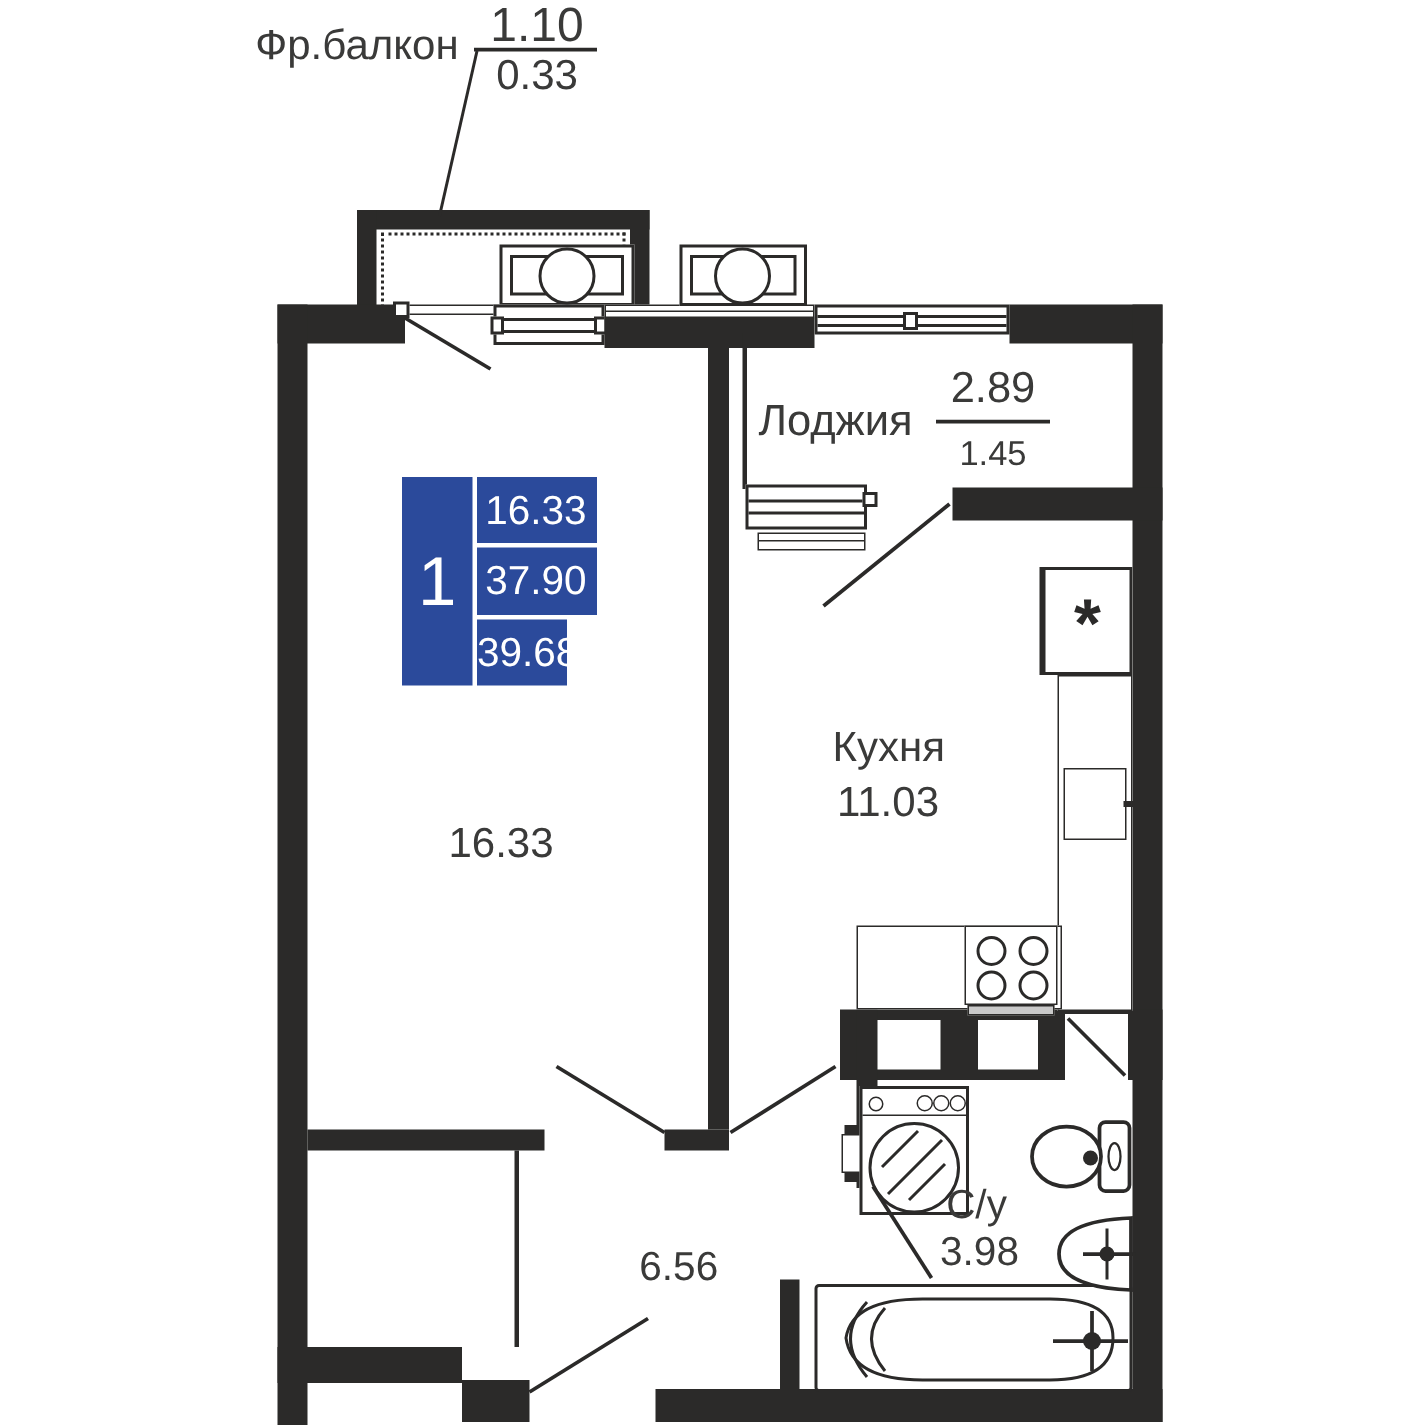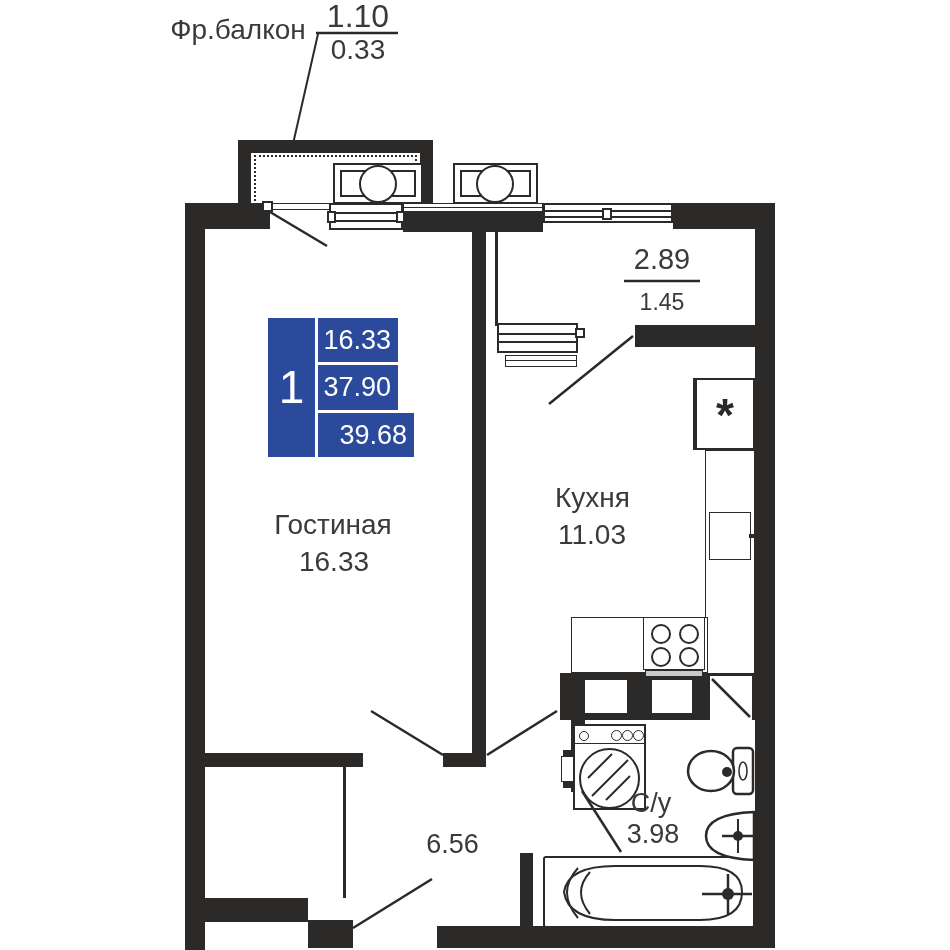--- a/index.html
+++ b/index.html
@@ -163,31 +163,31 @@
     </g>
 
     <circle cx="378" cy="184" r="18" fill="#fff" stroke="#2b2a29" stroke-width="2"></circle>
     <circle cx="495" cy="184" r="18" fill="#fff" stroke="#2b2a29" stroke-width="2"></circle>
   </svg>
 
   <div id="legend">
     <div class="lcell" style="left:0;top:0;width:47px;height:139px;font-size:46px;line-height:139px">1</div>
     <div class="lnum" style="left:50px;top:0;width:80px;height:44px;line-height:44px">16.33</div>
     <div class="lnum" style="left:50px;top:47px;width:80px;height:45px;line-height:45px">37.90</div>
-    <div class="lnum" style="left:50px;top:95px;width:96px;height:44px;line-height:44px">39.68</div>
+    <div class="lnum" style="left:50px;top:95px;width:60px;height:44px;line-height:44px">39.68</div>
   </div>
 
   <div class="lbl" style="left:164px;top:13px;width:148px;height:34px;font-size:28px;line-height:34px">Фр.балкон</div>
   <div class="lbl" style="left:316px;top:1px;width:84px;height:30px;font-size:32px;line-height:30px">1.10</div>
   <div class="lbl" style="left:316px;top:35px;width:84px;height:30px;font-size:28px;line-height:30px">0.33</div>
 
+  <div class="lbl" style="left:498px;top:264px;width:118px;height:34px;font-size:29px;line-height:34px">Лоджия</div>
   <div class="lbl" style="left:622px;top:242px;width:80px;height:34px;font-size:29px;line-height:34px">2.89</div>
   <div class="lbl" style="left:622px;top:285px;width:80px;height:34px;font-size:23px;line-height:34px">1.45</div>
 
-  <div class="lbl" style="left:263px;top:509px;width:140px;height:32px;font-size:28px;line-height:32px">Гостиная</div>
   <div class="lbl" style="left:274px;top:546px;width:120px;height:32px;font-size:28px;line-height:32px">16.33</div>
 
   <div class="lbl" style="left:530px;top:482px;width:125px;height:32px;font-size:28px;line-height:32px">Кухня</div>
   <div class="lbl" style="left:532px;top:519px;width:120px;height:32px;font-size:28px;line-height:32px">11.03</div>
 
   <div class="lbl" style="left:395px;top:829px;width:115px;height:30px;font-size:27px;line-height:30px">6.56</div>
 
   <div class="lbl" style="left:618px;top:787px;width:66px;height:32px;font-size:27px;line-height:32px">С/у</div>
   <div class="lbl" style="left:610px;top:819px;width:86px;height:30px;font-size:27px;line-height:30px">3.98</div>
 

